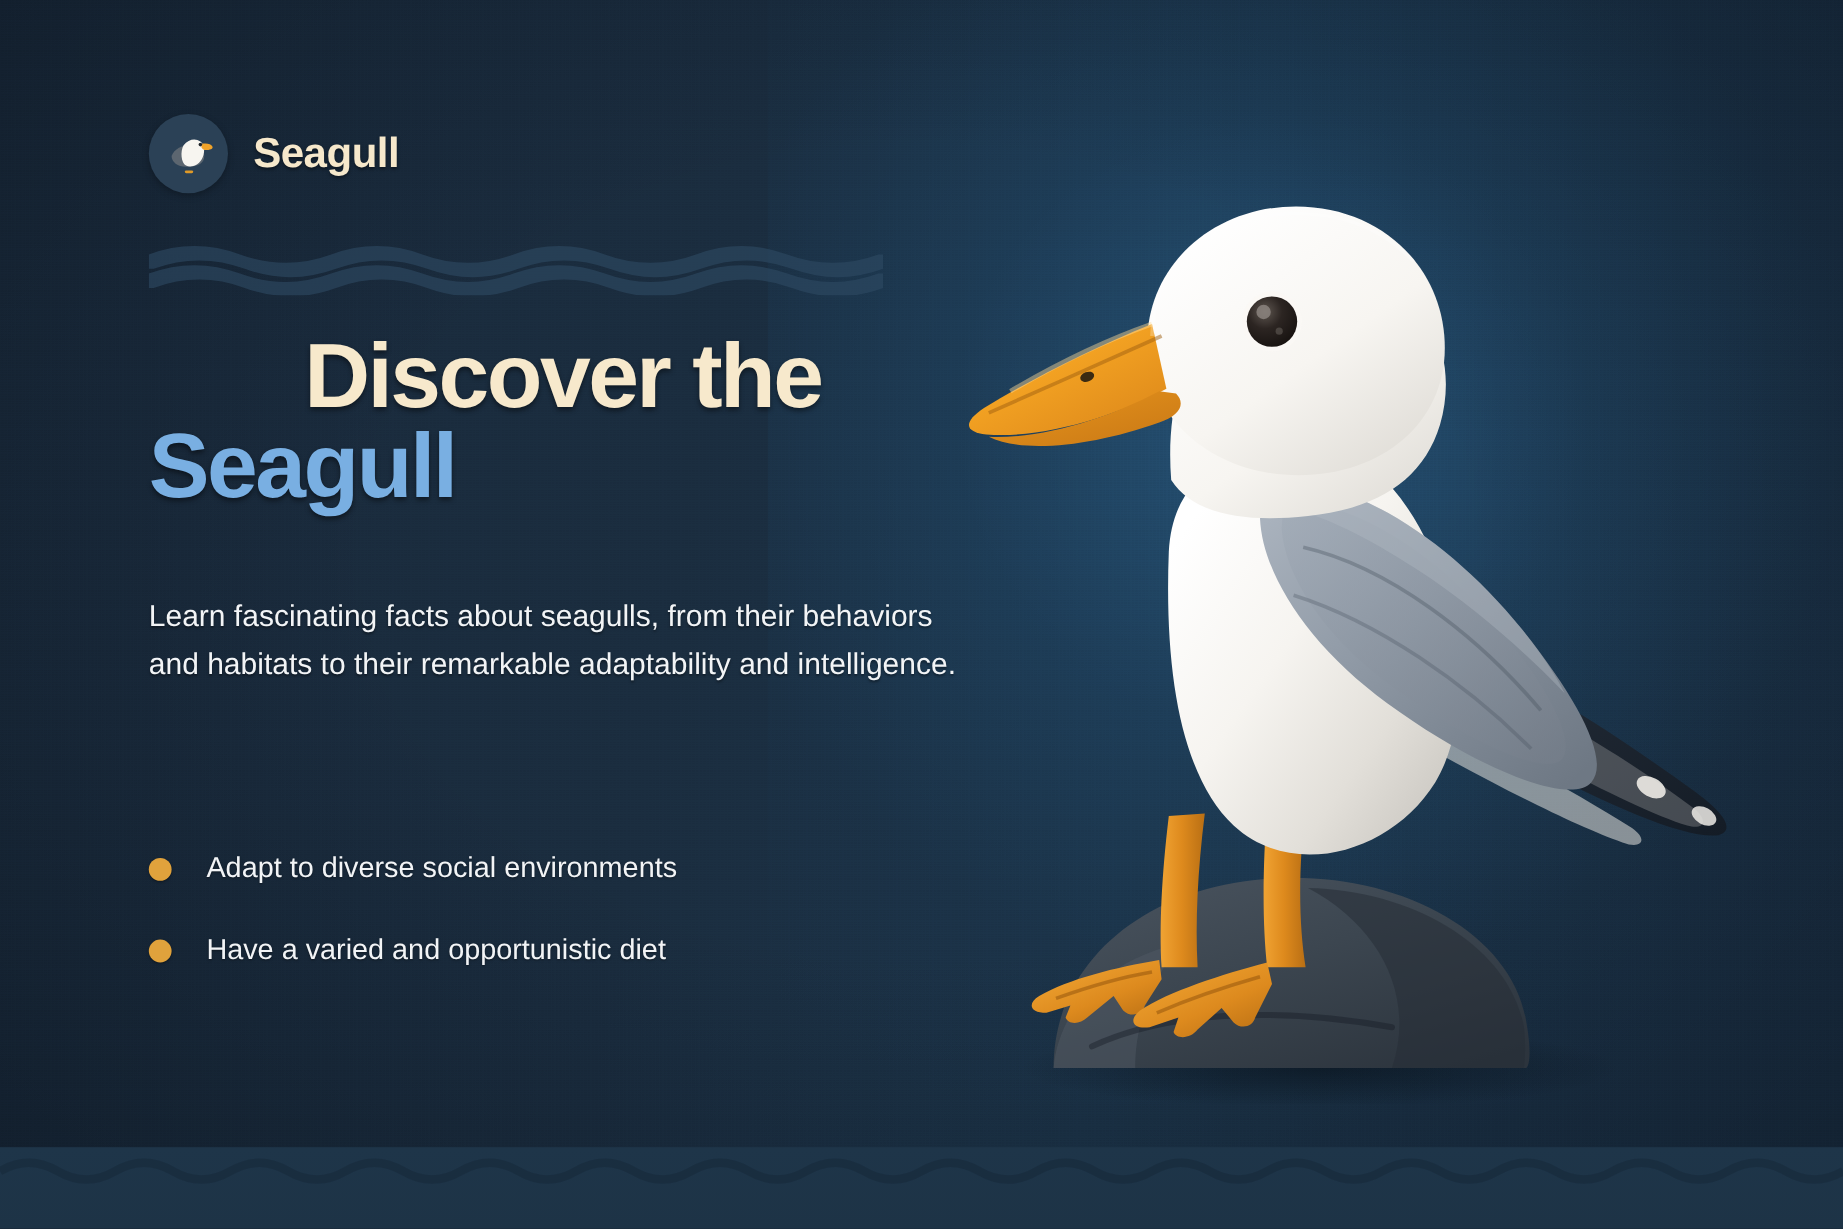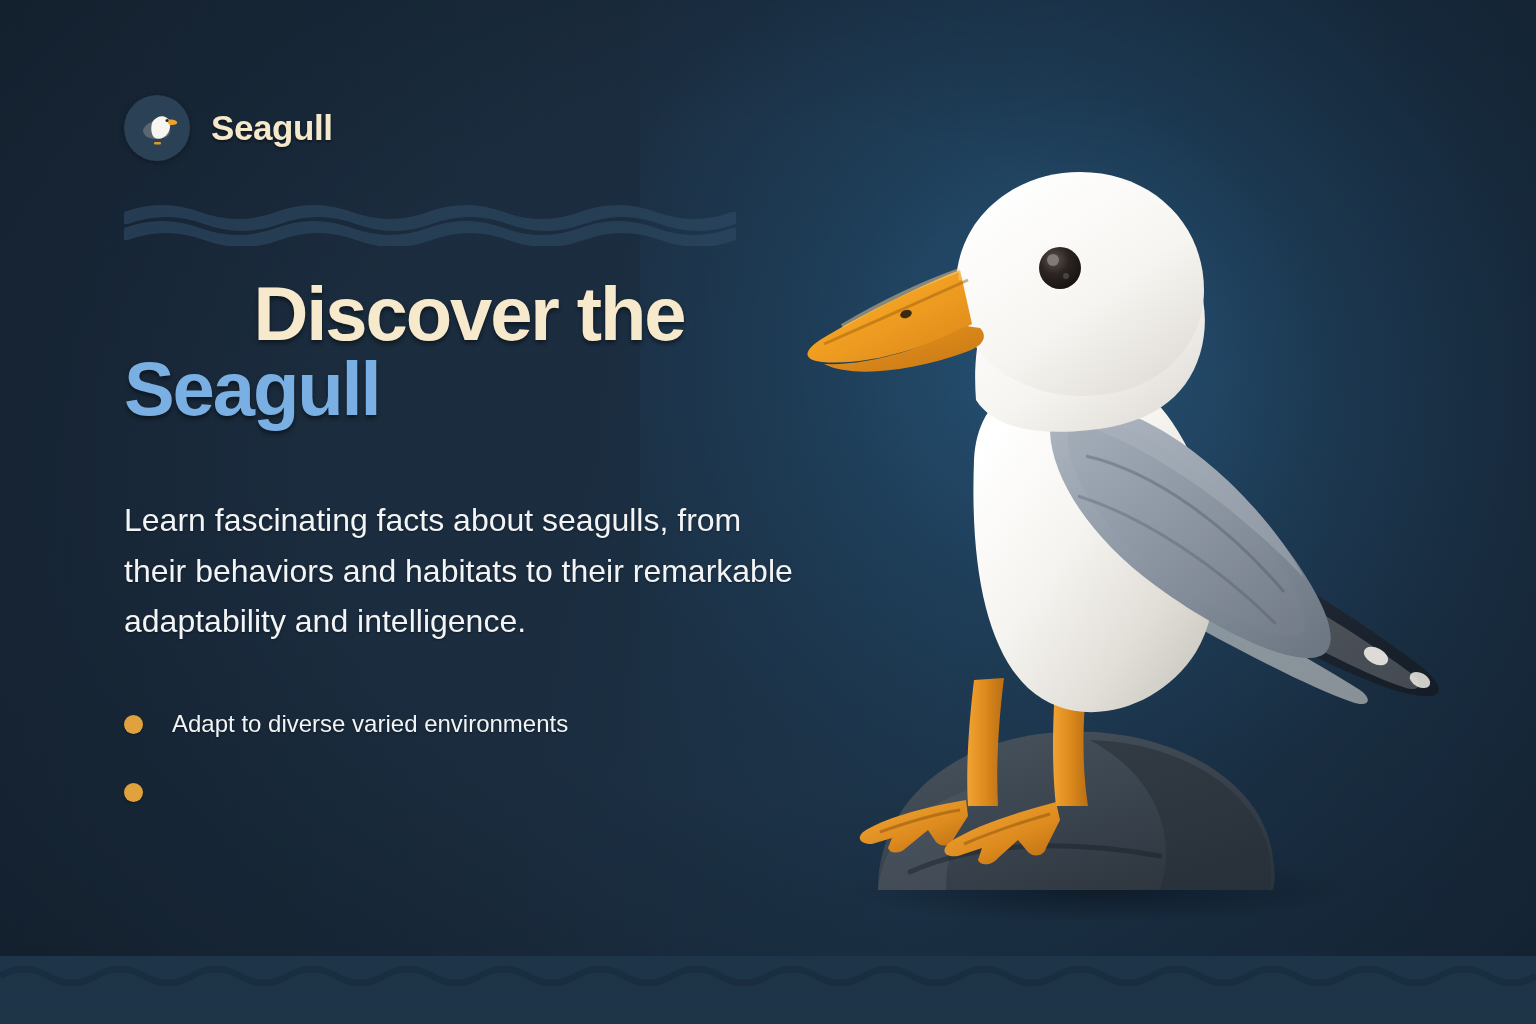--- a/index.html
+++ b/index.html
@@ -110,21 +110,21 @@
   }
   .headline .l2 {
     display:block;
     color:#79AFE2;
     text-shadow:0 3px 4px rgba(0,0,0,.45);
   }
 
   .lede {
     position:absolute; left:0; top:495px;
     width:678px;
-    font-size:32px;
+    font-size:25px;
     line-height:1.58;
     color:#F2F4F6;
     text-shadow:0 1px 2px rgba(0,0,0,.40);
   }
 
   .bullets {
     position:absolute; left:0; top:690px;
     width:680px;
     list-style:none;
   }
@@ -309,24 +309,25 @@
     <h1 class="headline">
       <span class="l1">Discover the</span>
       <span class="l2">Seagull</span>
     </h1>
 
     <p class="lede">Learn fascinating facts about seagulls, from their behaviors and habitats to their remarkable adaptability and intelligence.</p>
 
     <ul class="bullets">
       <li class="bullet">
         <span class="bullet-dot"></span>
-        <span class="bullet-text">Adapt to diverse varied environments</span>
+        <span class="bullet-text">Adapt to diverse social environments</span>
       </li>
       <li class="bullet">
         <span class="bullet-dot"></span>
+        <span class="bullet-text">Have a varied and opportunistic diet</span>
       </li>
     </ul>
 
   </div>
 
   <div class="footer-band">
     <svg class="fwave" viewBox="0 0 1536 34" preserveAspectRatio="none" xmlns="http://www.w3.org/2000/svg" aria-hidden="true">
       <path d="M0 18 Q24 4 48 18 T96 18 T144 18 T192 18 T240 18 T288 18 T336 18 T384 18 T432 18 T480 18 T528 18 T576 18 T624 18 T672 18 T720 18 T768 18 T816 18 T864 18 T912 18 T960 18 T1008 18 T1056 18 T1104 18 T1152 18 T1200 18 T1248 18 T1296 18 T1344 18 T1392 18 T1440 18 T1488 18 T1536 18" stroke="#17293A" stroke-width="7" fill="none"></path>
     </svg>
   </div>

